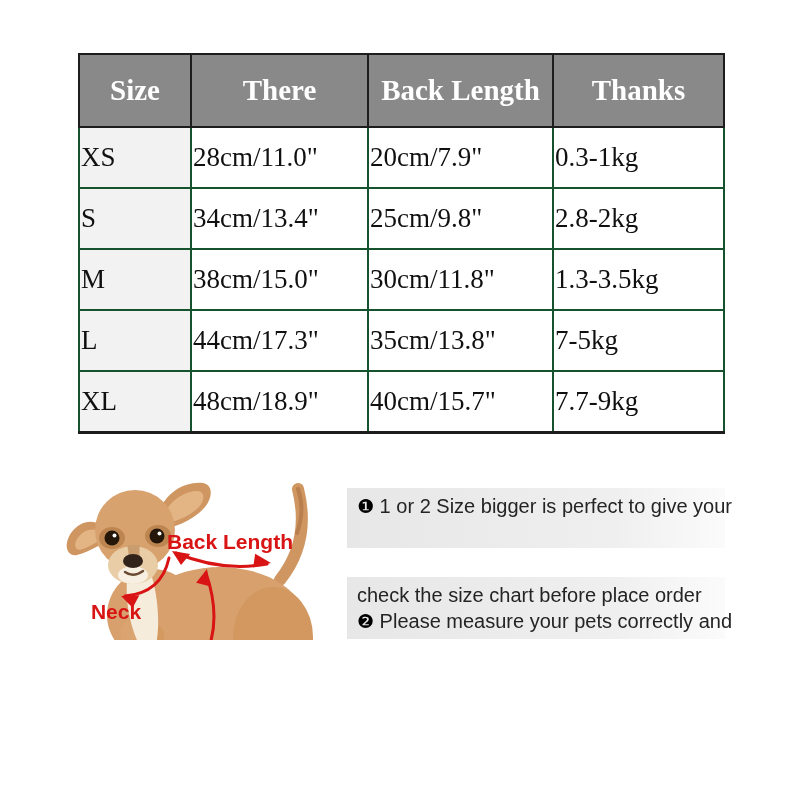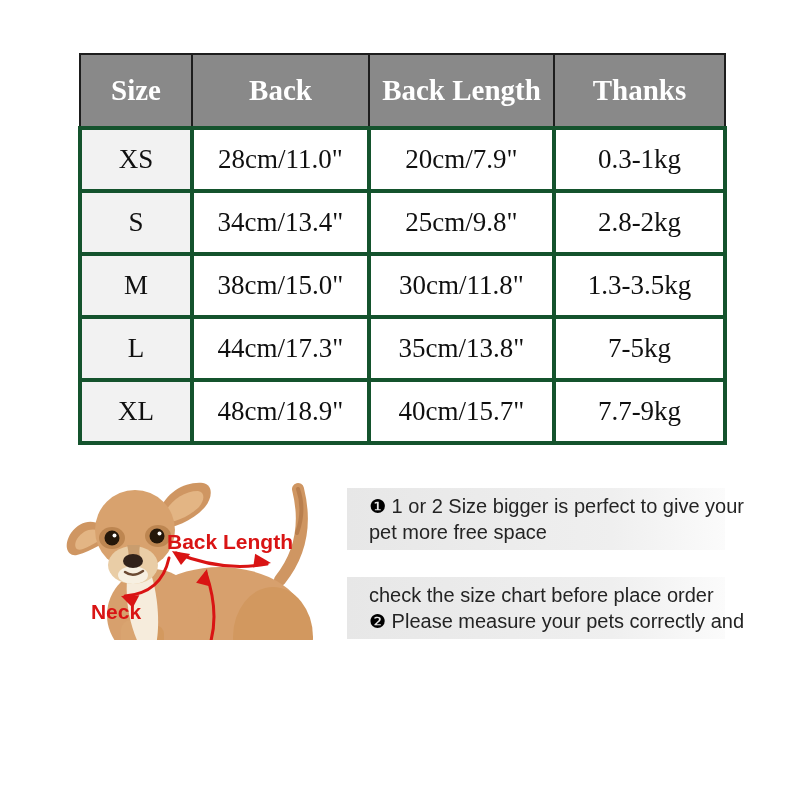--- a/index.html
+++ b/index.html
@@ -17,40 +17,40 @@
   table.size-chart col.c-size{width:112px;}
   table.size-chart col.c-bust{width:177px;}
   table.size-chart col.c-back{width:185px;}
   table.size-chart col.c-weight{width:171px;}
   table.size-chart th{
     background:#898989;color:#ffffff;font-weight:bold;font-size:29px;
     height:71px;border:2px solid #1d1d1d;text-align:center;padding:0;
   }
   table.size-chart td{
     background:#ffffff;color:#101010;font-size:27px;height:57px;
-    border:4px solid #14532d;text-align:center;padding:1px;
+    border:2px solid #14532d;padding:1px;
   }
   table.size-chart td.size-col{background:#f2f2f2;}
   table.size-chart{border-bottom:3px solid #1d1d1d;}
 
   
   .dog-svg{position:absolute;left:55px;top:475px;width:285px;height:295px;}
   .red-label{
     font-family:"Liberation Sans",sans-serif;font-size:21px;font-weight:600;
     fill:#d91414;
   }
   .red-line{stroke:#d91414;stroke-width:3;fill:none;stroke-linecap:round;}
   .red-head{fill:#d91414;}
 
   
   .note{
     position:absolute;left:347px;width:378px;
     background:linear-gradient(90deg,#e7e7e7 0%,#efefef 70%,#fbfbfb 100%);
     color:#242424;font-size:20px;line-height:26px;
-    padding:5px 8px 5px 22px;box-sizing:border-box;
+    padding:5px 8px 5px 10px;box-sizing:border-box;
   }
   .note .line{white-space:nowrap;}
   .note .bullet{font-family:"DejaVu Sans",sans-serif;font-size:19px;color:#000;}
   .note-1{top:488px;min-height:60px;}
   .note-2{top:577px;min-height:56px;}
   .note-3{top:658px;min-height:80px;}
 </style>
 </head>
 <body>
 
@@ -59,21 +59,21 @@
   <table class="size-chart">
     <colgroup>
       <col class="c-size">
         <col class="c-bust">
         <col class="c-back">
         <col class="c-weight">
     </colgroup>
     <thead>
       <tr>
         <th>Size</th>
-        <th>Back</th>
+        <th>There</th>
         <th>Back Length</th>
         <th>Thanks</th>
       </tr>
     </thead>
     <tbody>
       <tr>
         <td class="size-col">XS</td>
         <td>28cm/11.0"</td>
         <td>20cm/7.9"</td>
         <td>0.3-1kg</td>
@@ -174,21 +174,20 @@
       <text class="red-label" x="61" y="144" text-anchor="middle">Neck</text>
       <text class="red-label" x="166" y="212" text-anchor="middle">Chest</text>
     </g>
   </svg>
 
   <div class="note note-1">
     <div class="line">
       <span class="bullet">❶</span>
       <span>1 or 2 Size bigger is perfect to give your</span>
     </div>
-    <div class="line">pet more free space</div>
   </div>
 
   <div class="note note-2">
     <div class="line">check the size chart before place order</div>
     <div class="line">
       <span class="bullet">❷</span>
       <span>Please measure your pets correctly and</span>
     </div>
   </div>
 

